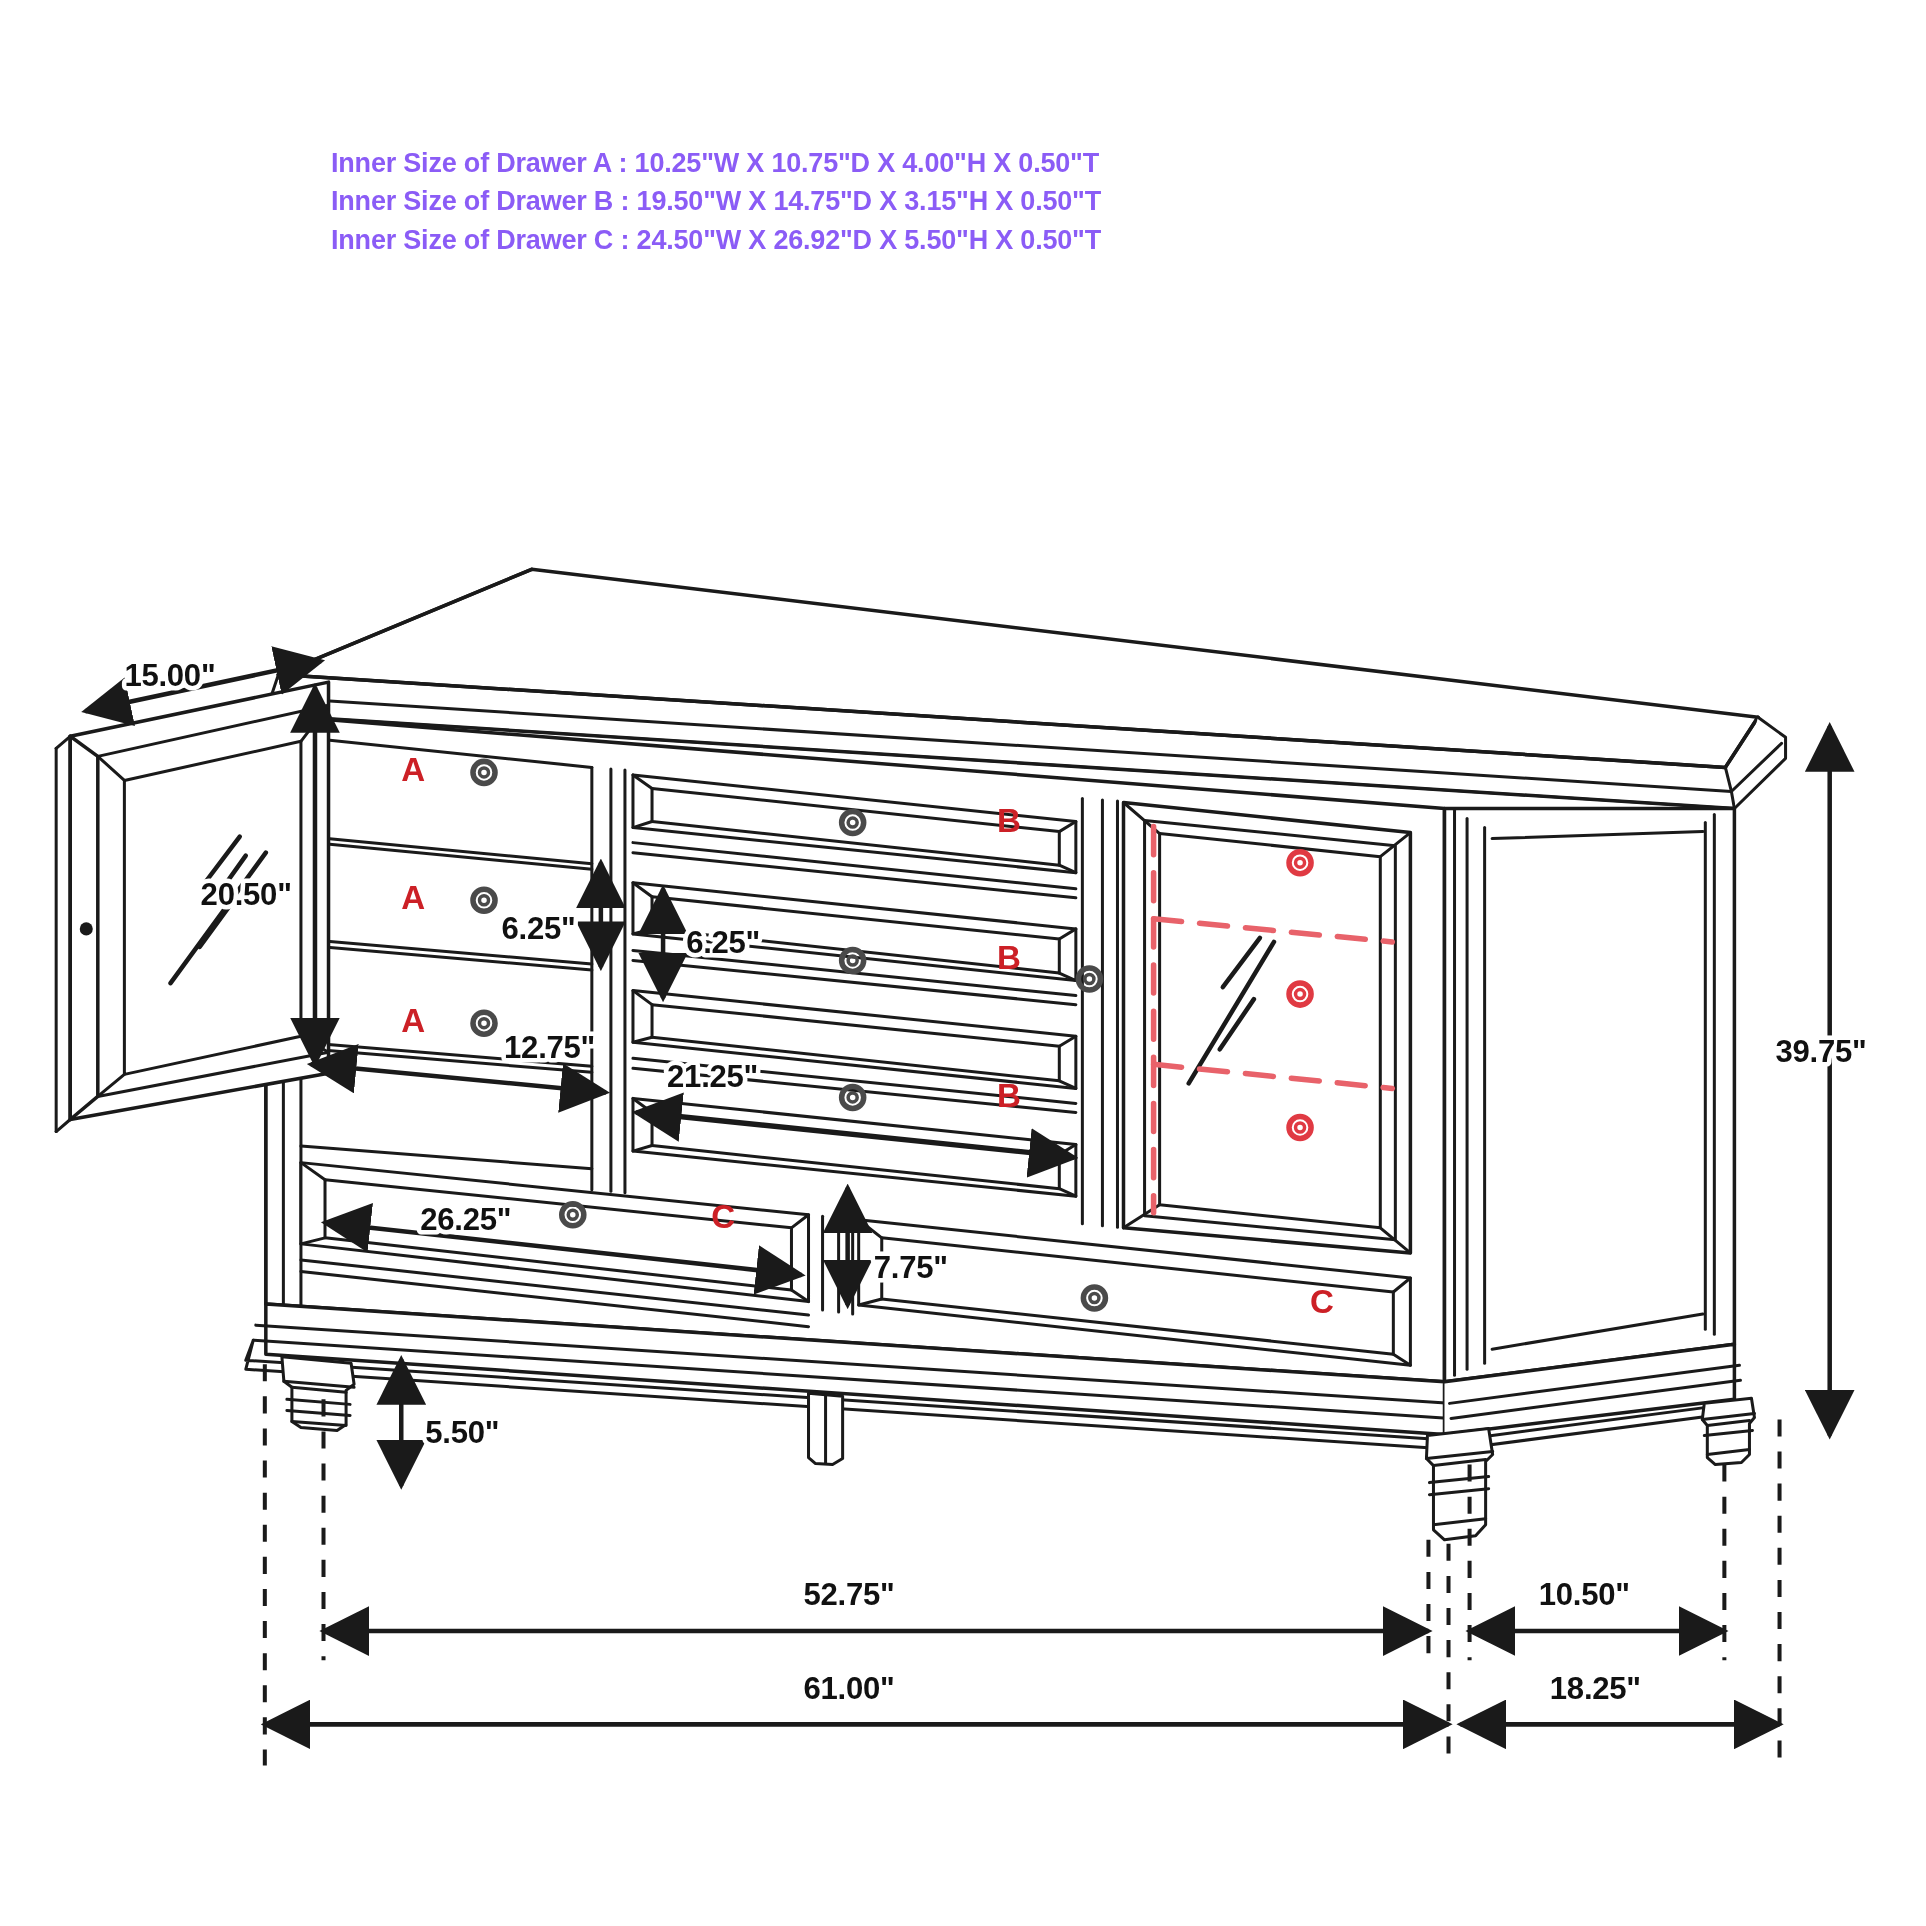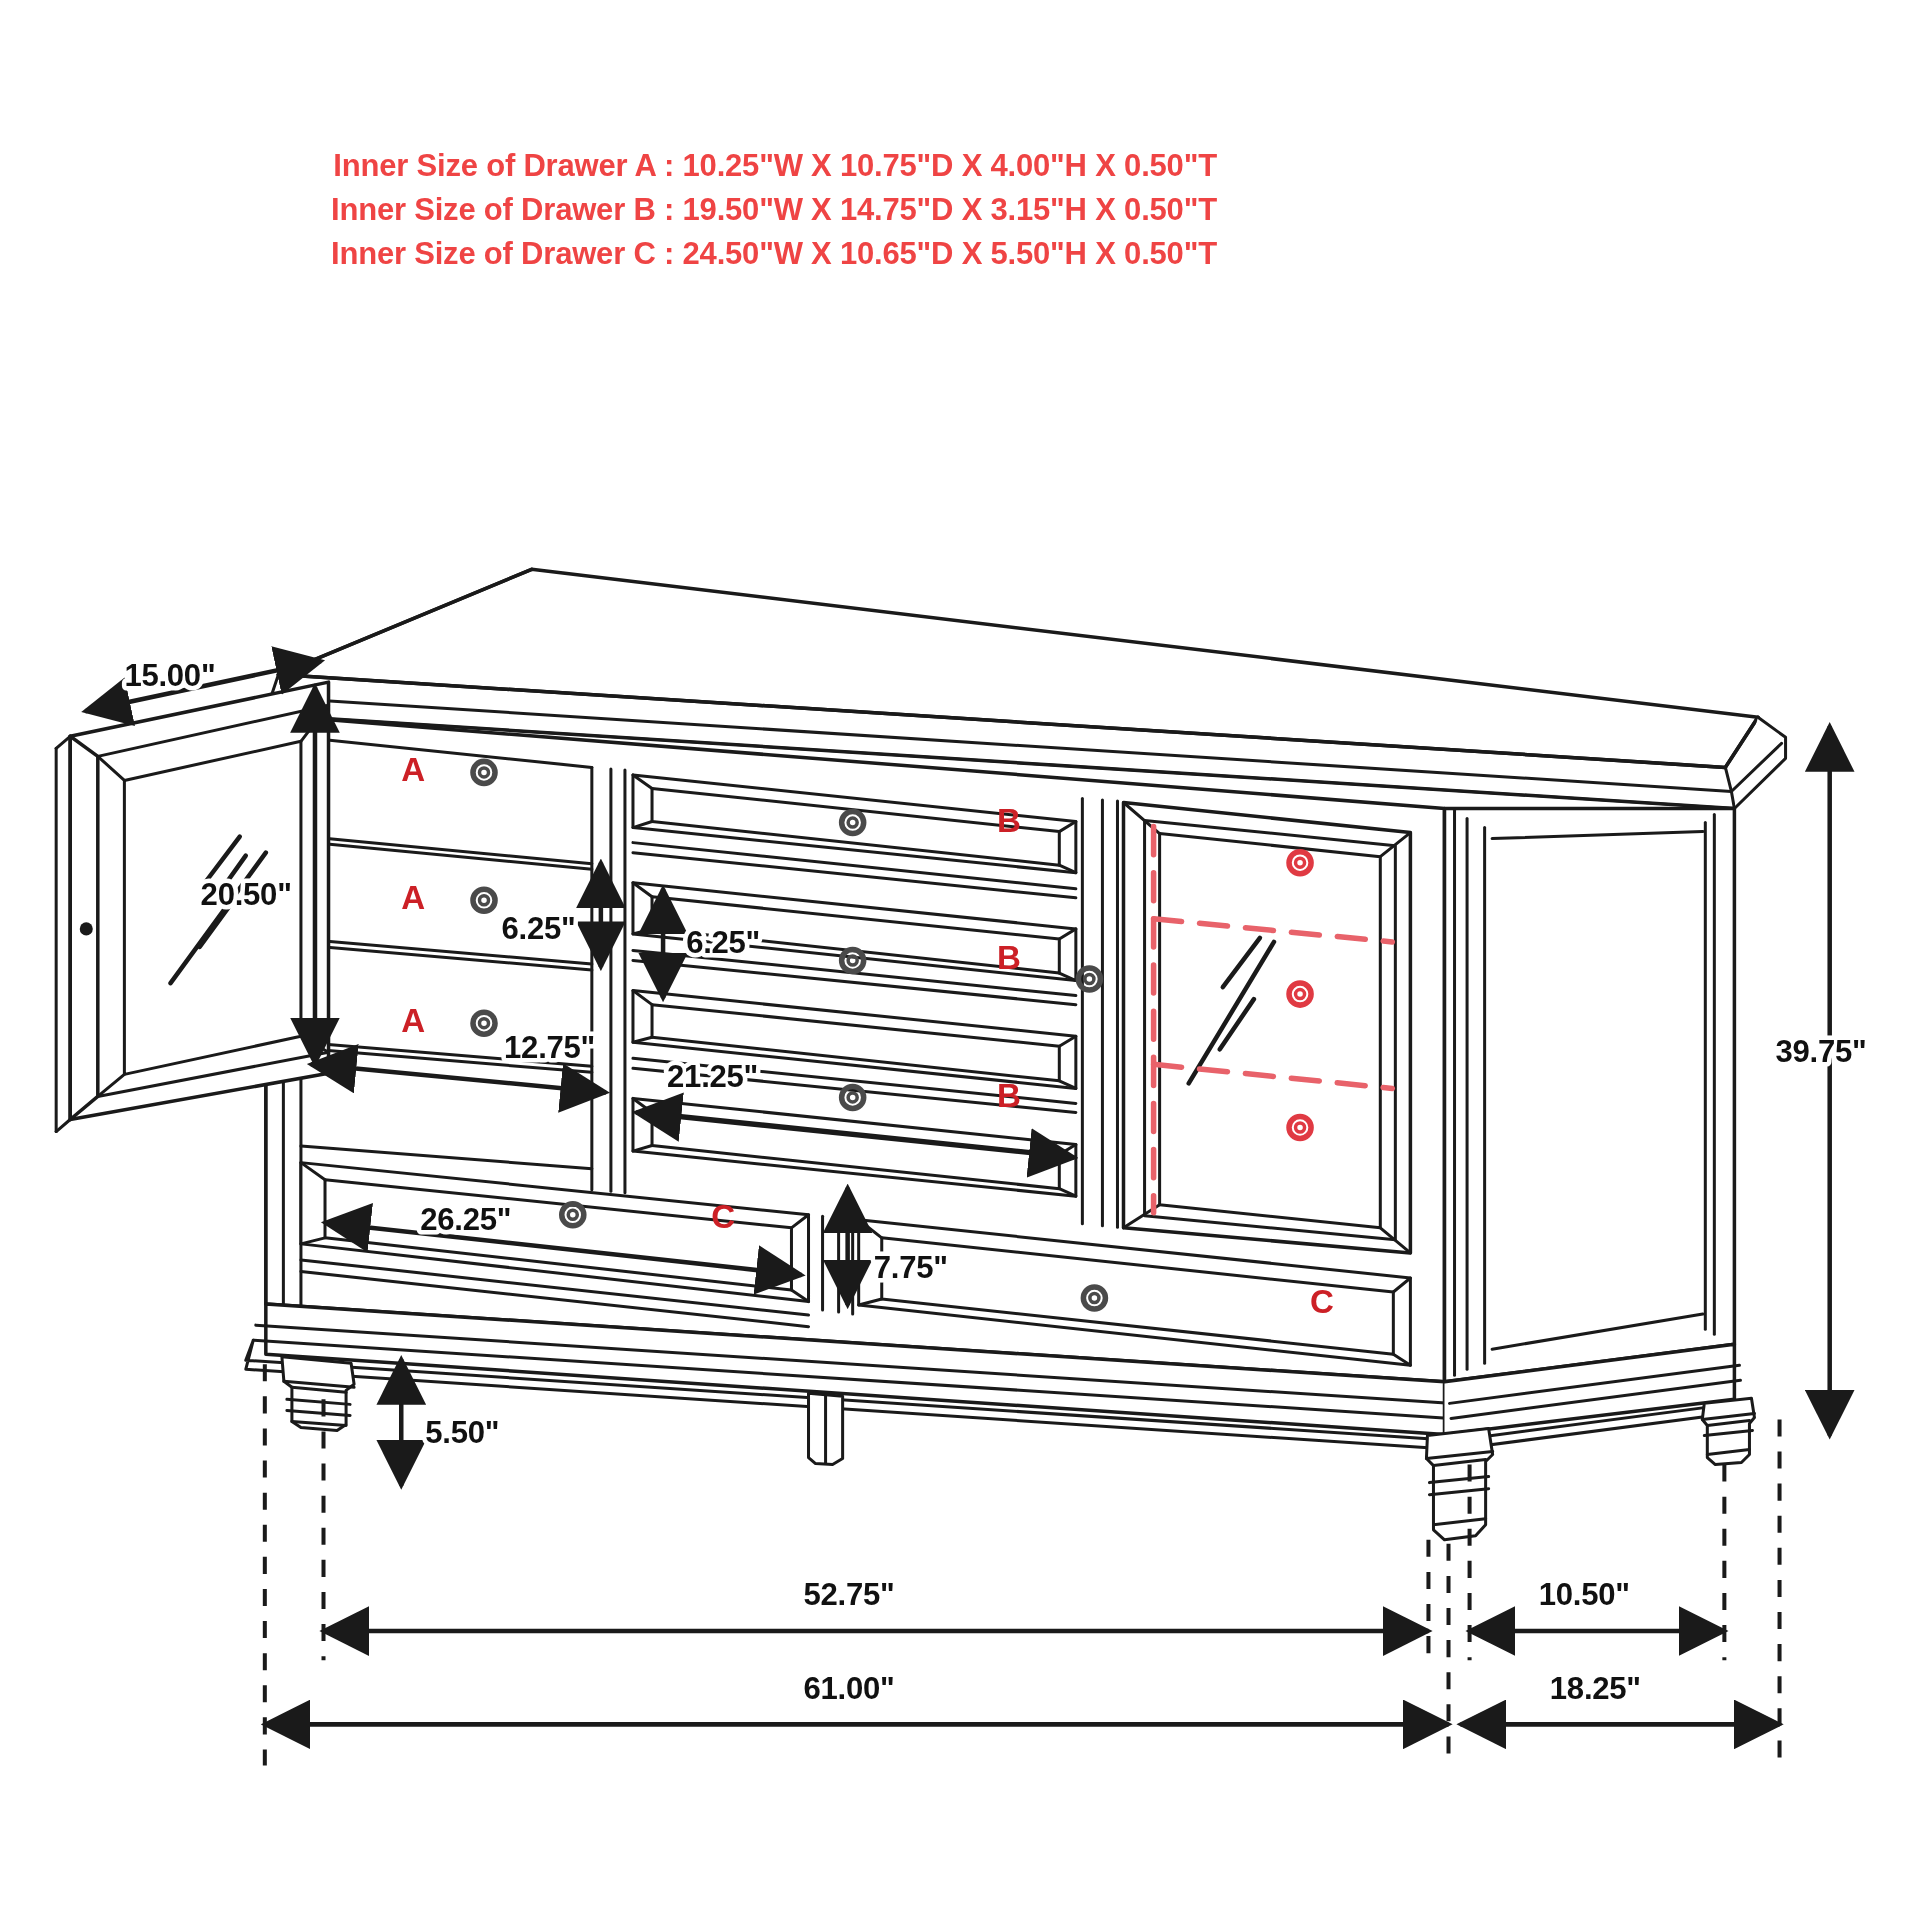--- a/index.html
+++ b/index.html
@@ -1,37 +1,37 @@
 <!DOCTYPE html>
 <html style="font-size:8px"><head>
 <meta charset="utf-8">
 <style>
   html,body{margin:0;padding:0;background:#ffffff;}
   body{width:1926px;height:1926px;position:relative;overflow:hidden;
        font-family:"Liberation Sans",sans-serif;color:#000;}
   #stage{position:absolute;inset:0;}
   .spec-block{position:absolute;left:331px;top:144px;}
-  .spec-line{font-size:31px;font-weight:bold;line-height:1.42;letter-spacing:-0.2px;
-             white-space:nowrap;color:#ef4444;font-stretch:condensed;text-align:right;}
+  .spec-line{font-size:27px;font-weight:bold;line-height:1.42;letter-spacing:-0.2px;
+             white-space:nowrap;color:#8b5cf6;font-stretch:condensed;}
   svg{position:absolute;left:0;top:0;width:1926px;height:1926px;}
   .dimtext{font-family:"Liberation Sans",sans-serif;font-size:62px;font-weight:bold;
            fill:#111111;letter-spacing:-0.5px;}
   .letterlbl{font-family:"Liberation Sans",sans-serif;font-size:66px;font-weight:bold;
              fill:#cc2026;}
   .halo{paint-order:stroke fill;stroke:#ffffff;stroke-width:18px;stroke-linejoin:round;}
 </style>
 </head>
 <body>
 
 <div id="stage">
 
   <div class="spec-block">
     <div class="spec-line">Inner Size of Drawer A : 10.25"W X 10.75"D X 4.00"H X 0.50"T</div>
     <div class="spec-line">Inner Size of Drawer B : 19.50"W X 14.75"D X 3.15"H X 0.50"T</div>
-    <div class="spec-line">Inner Size of Drawer C : 24.50"W X 10.65"D X 5.50"H X 0.50"T</div>
+    <div class="spec-line">Inner Size of Drawer C : 24.50"W X 26.92"D X 5.50"H X 0.50"T</div>
   </div>
 
   <svg viewBox="0 0 3840 3840">
     <defs>
       <marker id="ah" viewBox="0 0 12 12" refX="11" refY="6" markerWidth="11" markerHeight="11" orient="auto-start-reverse">
         <path d="M0,0 L12,6 L0,12 z" fill="#1a1a1a"></path>
       </marker>
       <marker id="ahs" viewBox="0 0 12 12" refX="11" refY="6" markerWidth="9" markerHeight="9" orient="auto-start-reverse">
         <path d="M0,0 L12,6 L0,12 z" fill="#1a1a1a"></path>
       </marker>

